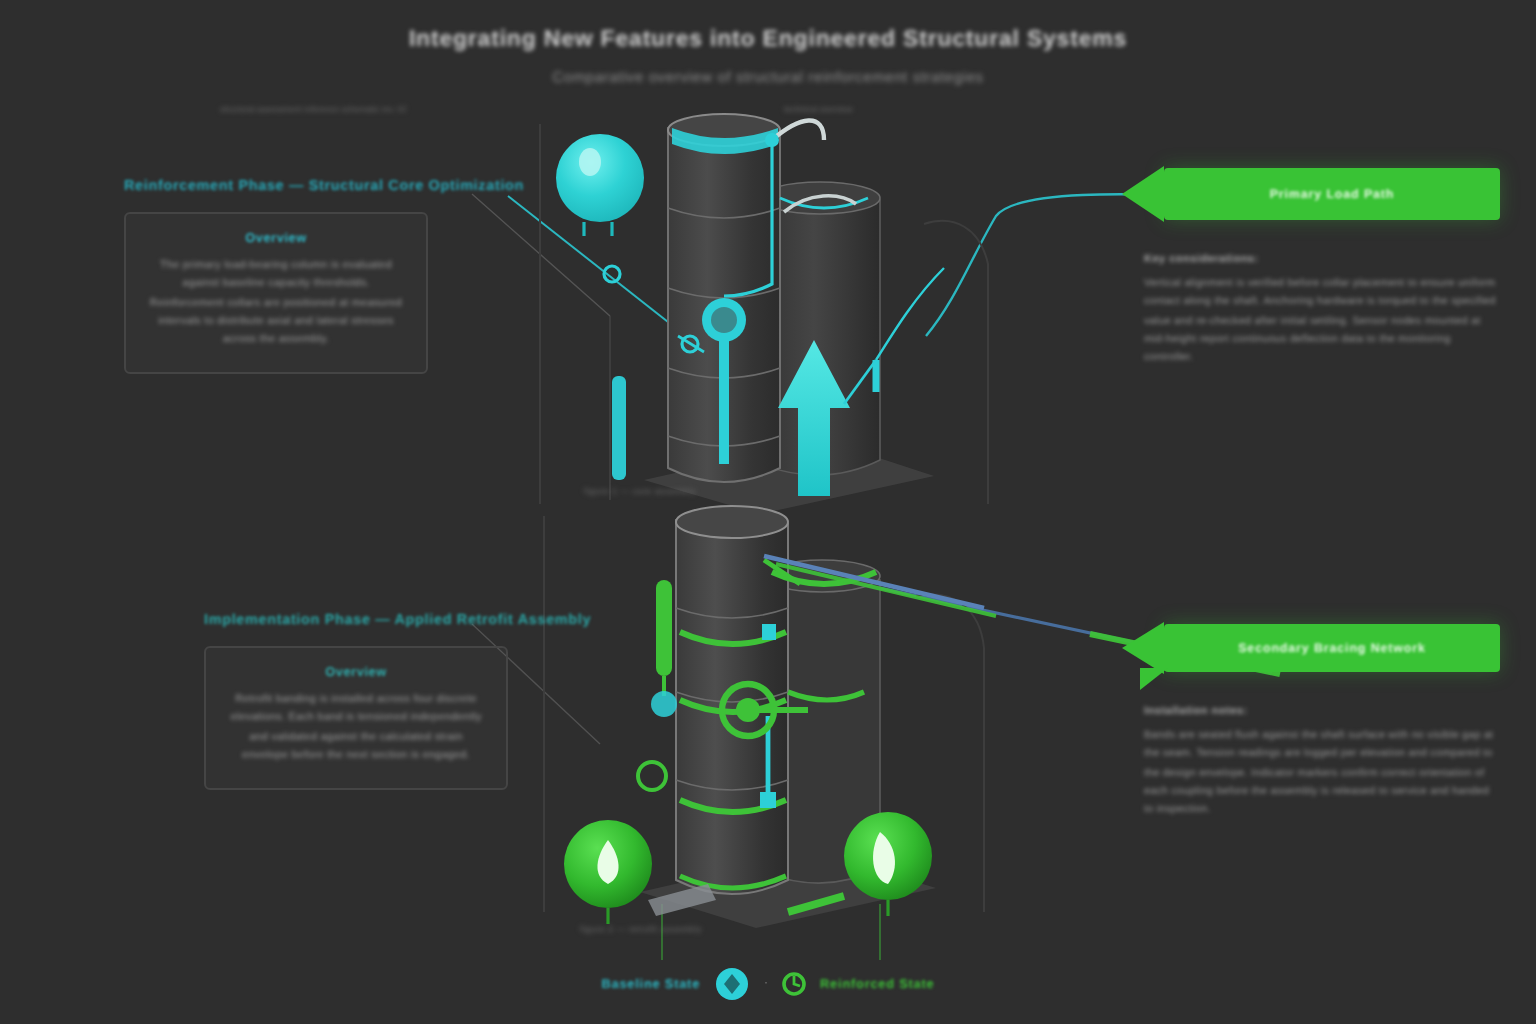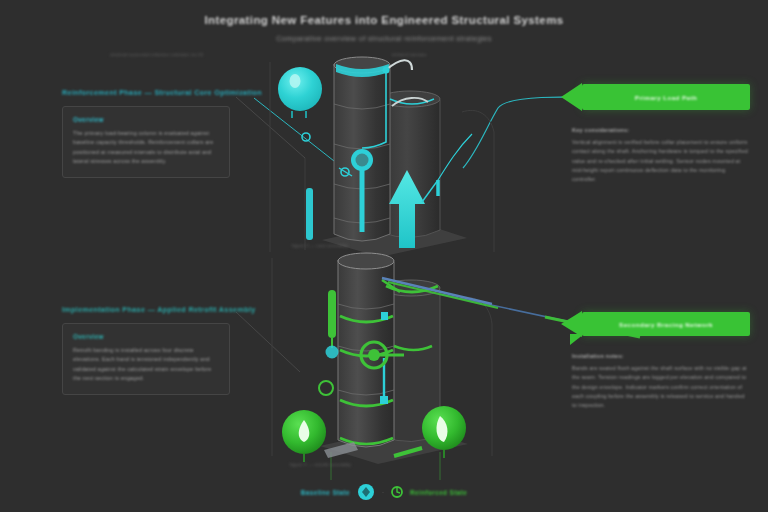--- a/index.html
+++ b/index.html
@@ -26,23 +26,23 @@
     margin-top:8px;font-size:7.5px;color:#8d8d8d;letter-spacing:.3px;
     white-space:nowrap;
   }
   .microline{
     position:absolute;top:52px;font-size:4.2px;color:#6a6a6a;white-space:nowrap;
   }
   .microline.l{left:110px;}
   .microline.r{left:392px;}
 
   
-  .lpanel{position:absolute;left:62px;width:168px;}
+  .lpanel{position:absolute;left:62px;width:152px;text-align:center;}
   .lpanel.top{top:88px;}
-  .lpanel.bot{top:305px;}
+  .lpanel.bot{top:305px;margin-left:40px;}
   .lpanel h3{
     margin:0 0 9px 0;font-size:7.2px;font-weight:700;letter-spacing:.35px;
     white-space:nowrap;
   }
   .lpanel.top h3{color:#27a8b8;}
   .lpanel.bot h3{color:#2aa8a8;}
   .card{
     border:1px solid #454545;border-radius:3px;
     background:rgba(255,255,255,0.020);
     padding:9px 10px 11px 10px;

